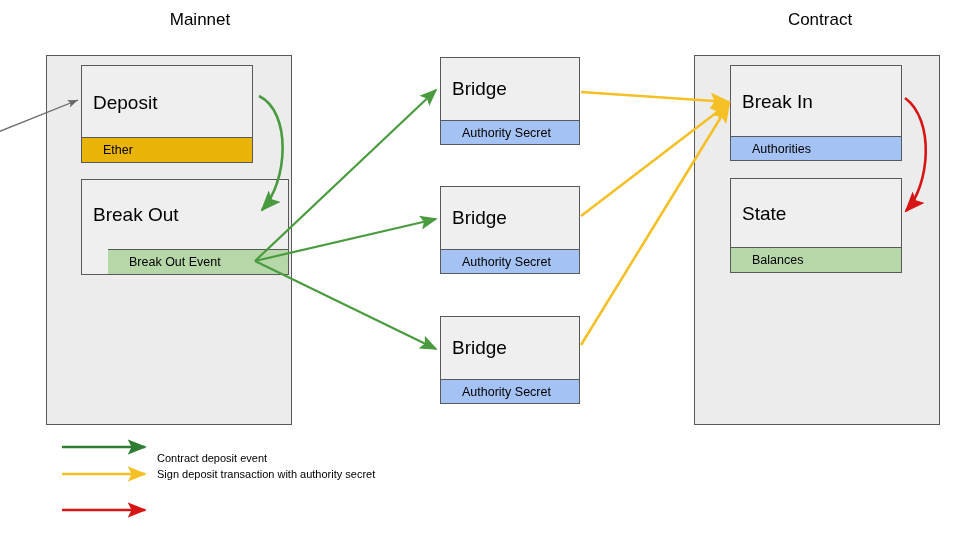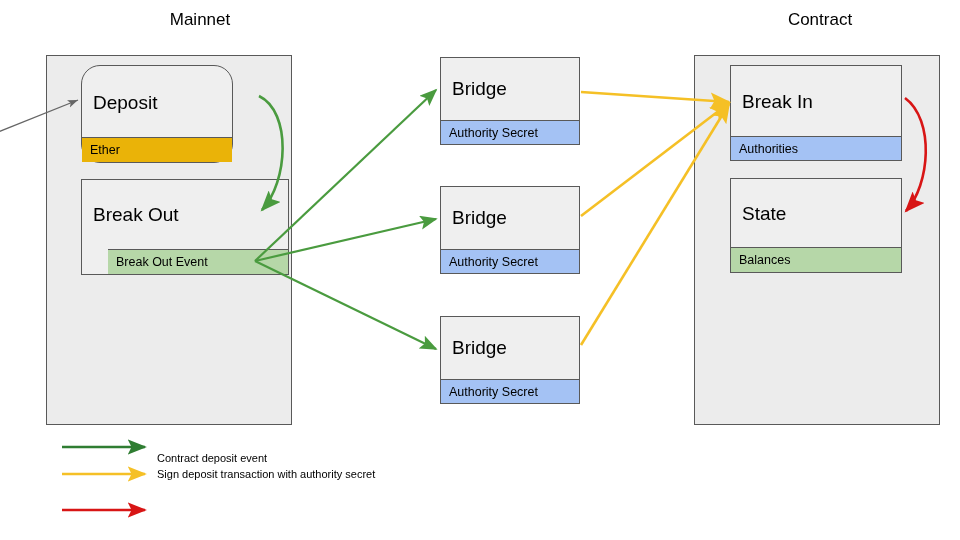--- a/index.html
+++ b/index.html
@@ -57,21 +57,21 @@
   }
   .node-band {
     position: absolute;
     left: 0;
     right: 0;
     bottom: 0;
     border-top: 1.5px solid #595959;
     box-sizing: border-box;
     display: flex;
     align-items: center;
-    padding-left: 8px;
+    padding-left: 21px;
     font-size: 12.5px;
     color: #000000;
     white-space: nowrap;
   }
   .legend-label {
     position: absolute;
     font-size: 11px;
     color: #000000;
     white-space: nowrap;
   }
@@ -79,21 +79,21 @@
 </head>
 <body>
 
 <div id="canvas">
 
   <div class="net-title" style="left:120px; top:10px; width:160px;">Mainnet</div>
   <div class="net-title" style="left:740px; top:10px; width:160px;">Contract</div>
 
   <div class="net-container" style="left:46px; top:55px; width:246px; height:370px;"></div>
 
-  <div class="node-box" style="left:81px; top:65px; width:152px; height:98px;border-radius:19px;">
+  <div class="node-box" style="left:81px; top:65px; width:172px; height:98px;">
     <div class="node-title" style="top:26px;">Deposit</div>
     <div class="node-band" style="height:25px; background:#eab308;">Ether</div>
   </div>
 
   <div class="node-box" style="left:81px; top:179px; width:208px; height:96px;">
     <div class="node-title" style="top:24px;">Break Out</div>
     <div class="node-band" style="height:25px; background:#b6d7a8;margin-left:26px;">Break Out Event</div>
   </div>
 
   <div class="node-box" style="left:440px; top:57px; width:140px; height:88px;">

